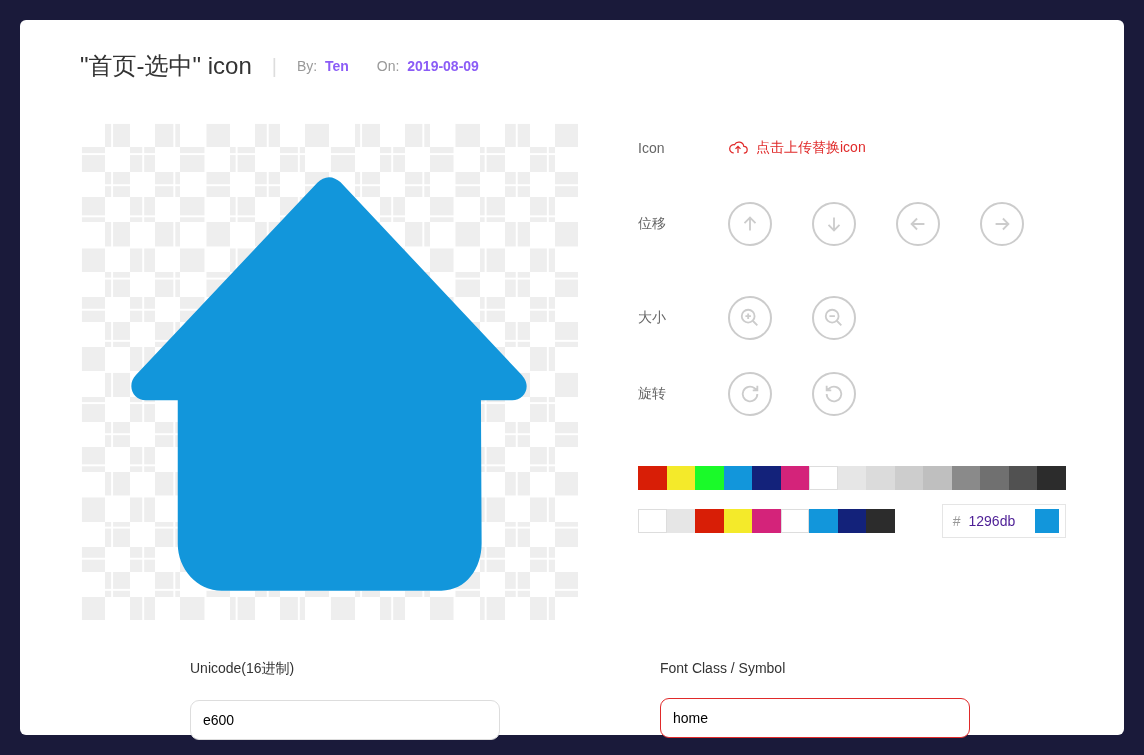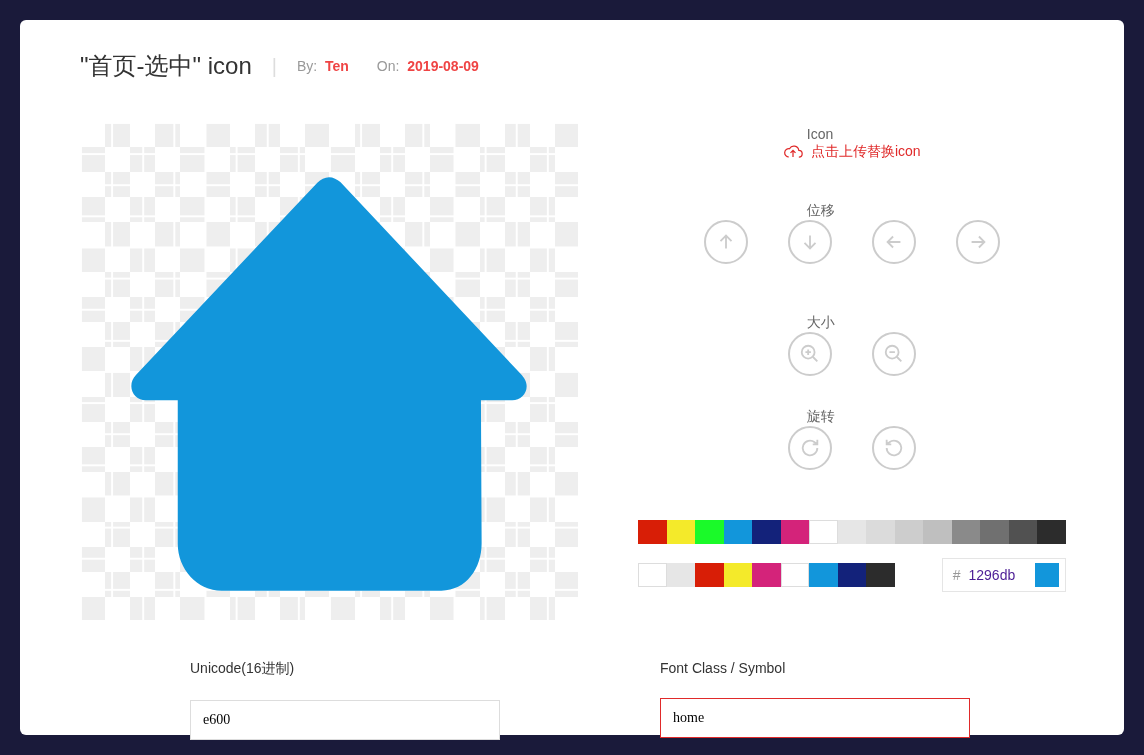--- a/index.html
+++ b/index.html
@@ -29,21 +29,21 @@
     }
     .divider {
       color: #ddd;
       margin: 0 20px;
       font-size: 20px;
     }
     .meta {
       font-size: 14px;
       color: #999;
     }
-    .meta strong { color: #ef4444; margin: 12px 4px 0 4px; }
+    .meta strong { color: #8b5cf6; margin: 12px 4px 0 4px; }
     .meta .label2 { margin-left: 20px; }
     .content {
       display: flex;
       gap: 60px;
     }
     .left-col { flex-shrink: 0; }
     .canvas-wrap {
       width: 498px;
       height: 498px;
       position: relative;
@@ -73,21 +73,20 @@
     }
     .right-col {
       flex: 1;
       padding-top: 4px;
     }
     .row {
       display: flex;
       align-items: center;
       margin-bottom: 32px;
       min-height: 44px;
-      flex-direction: column;
     }
     .row-label {
       width: 90px;
       font-size: 14px;
       color: #666;
       flex-shrink: 0;
     }
     .upload-link {
       display: inline-flex;
       align-items: center;
@@ -186,25 +185,25 @@
     .field-group {
       display: flex;
       flex-direction: column;
       gap: 22px;
     }
     .field-group label { font-size: 14px; color: #333; }
     .text-input {
       width: 310px;
       height: 40px;
       border: 1px solid #ddd;
-      border-radius: 0;
+      border-radius: 9px;
       padding: 0 12px;
       font-size: 14px;
       outline: none;
-      font-family: Liberation Serif, serif;
+      font-family: Liberation Sans, sans-serif;
     }
     .text-input.error { border-color: #e02a2a; }
     .field-left { margin-left: 110px; }
   </style>
 </head>
 <body>
 
 <div class="panel">
   <div class="header">
     <span class="title">"首页-选中" icon</span>

